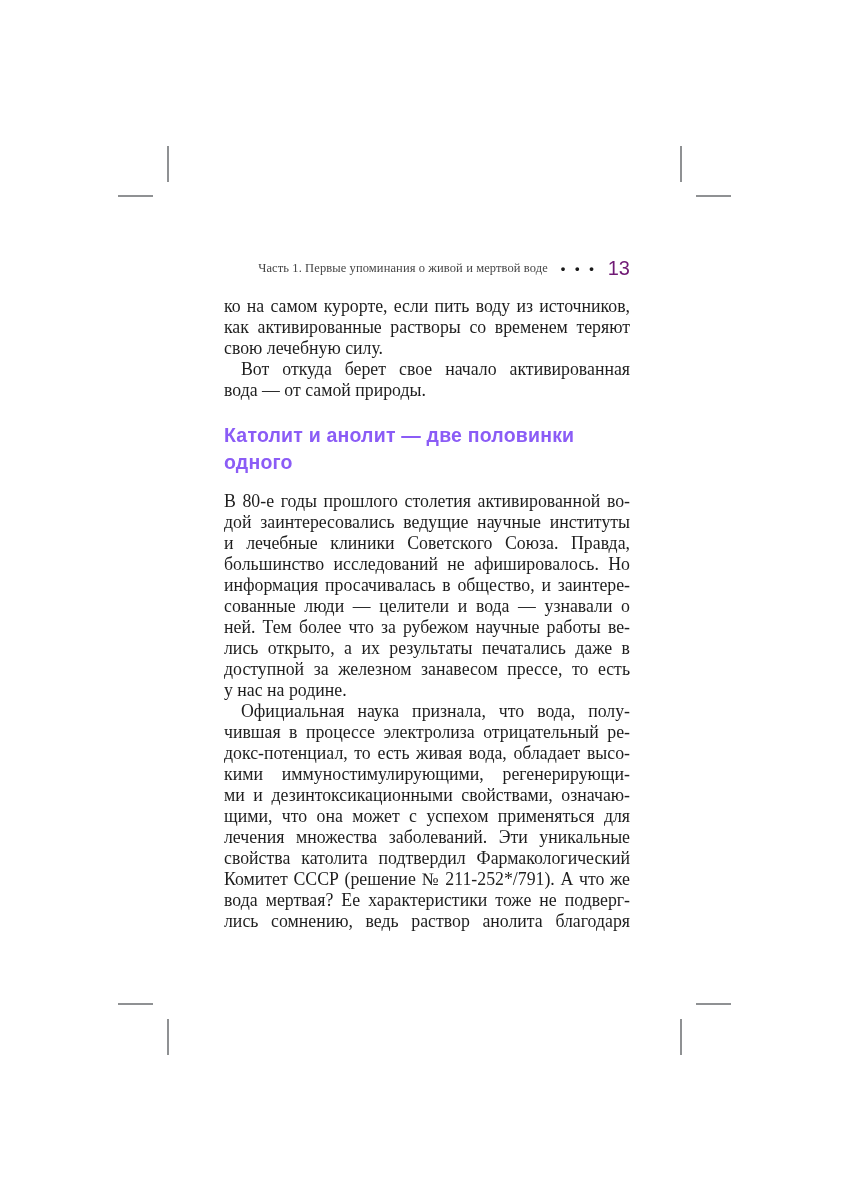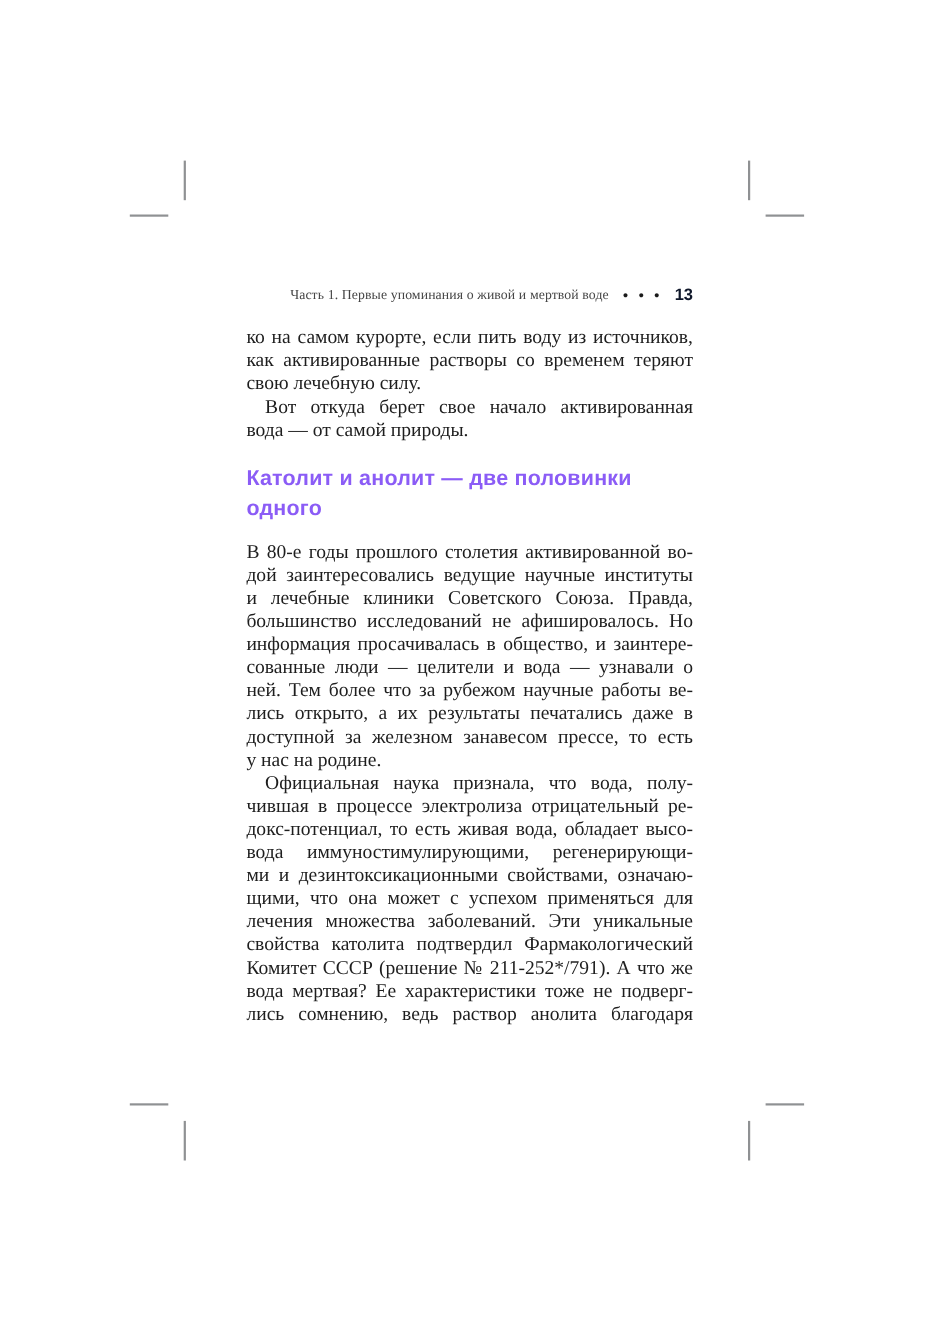--- a/index.html
+++ b/index.html
@@ -32,23 +32,23 @@
   .rh-dots {
     margin-left: 13px;
     font-size: 13px;
     font-weight: 700;
     color: #1a1a1a;
     letter-spacing: 3px;
     white-space: nowrap;
   }
   .rh-page {
     margin-left: 11px;
-    font-size: 15px;
-    font-weight: 700;
-    color: #0f172a;
+    font-size: 20px;
+    font-weight: 400;
+    color: #701a75;
   }
   
   .text-column {
     position: absolute;
     left: 224px; top: 296px; width: 406px;
     font-size: 17.8px;
     line-height: 21px;
     color: #1e1e1e;
   }
   .para { margin: 0; }
@@ -108,21 +108,21 @@
         <div class="line">сованные люди — целители и вода — узнавали о</div>
         <div class="line">ней. Тем более что за рубежом научные работы ве-</div>
         <div class="line">лись открыто, а их результаты печатались даже в</div>
         <div class="line">доступной за железном занавесом прессе, то есть</div>
         <div class="line lastline">у нас на родине.</div>
       </div>
       <div class="para">
         <div class="line indent">Официальная наука признала, что вода, полу-</div>
         <div class="line">чившая в процессе электролиза отрицательный ре-</div>
         <div class="line">докс-потенциал, то есть живая вода, обладает высо-</div>
-        <div class="line">вода иммуностимулирующими, регенерирующи-</div>
+        <div class="line">кими иммуностимулирующими, регенерирующи-</div>
         <div class="line">ми и дезинтоксикационными свойствами, означаю-</div>
         <div class="line">щими, что она может с успехом применяться для</div>
         <div class="line">лечения множества заболеваний. Эти уникальные</div>
         <div class="line">свойства католита подтвердил Фармакологический</div>
         <div class="line">Комитет СССР (решение № 211-252*/791). А что же</div>
         <div class="line">вода мертвая? Ее характеристики тоже не подверг-</div>
         <div class="line">лись сомнению, ведь раствор анолита благодаря</div>
       </div>
     </main>
 

